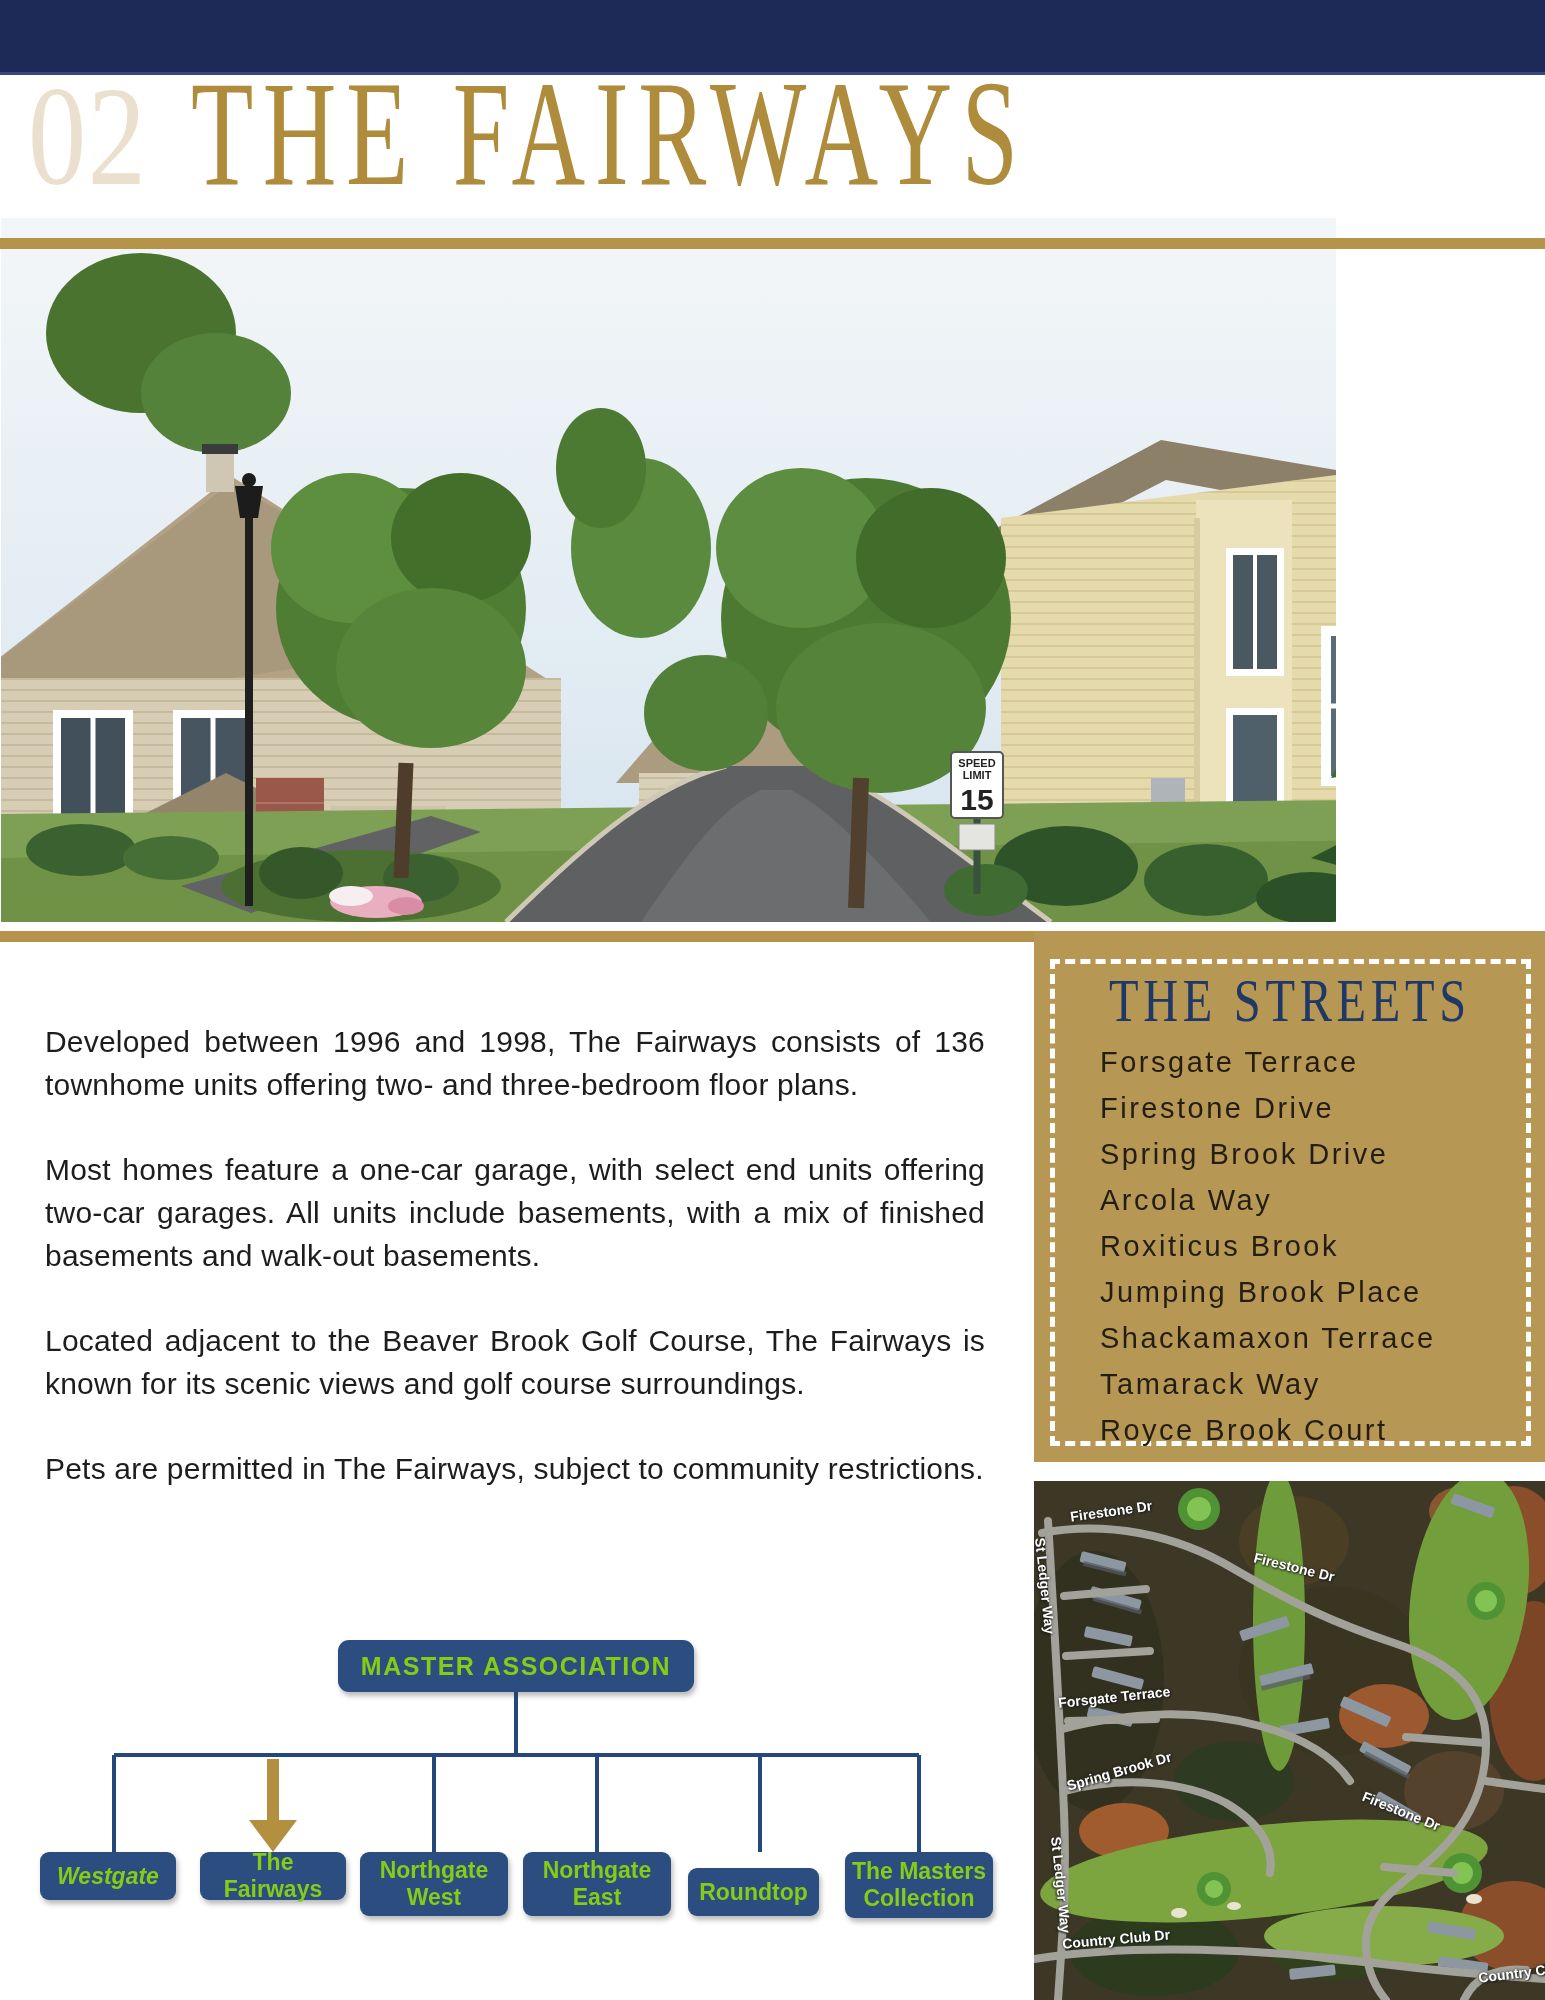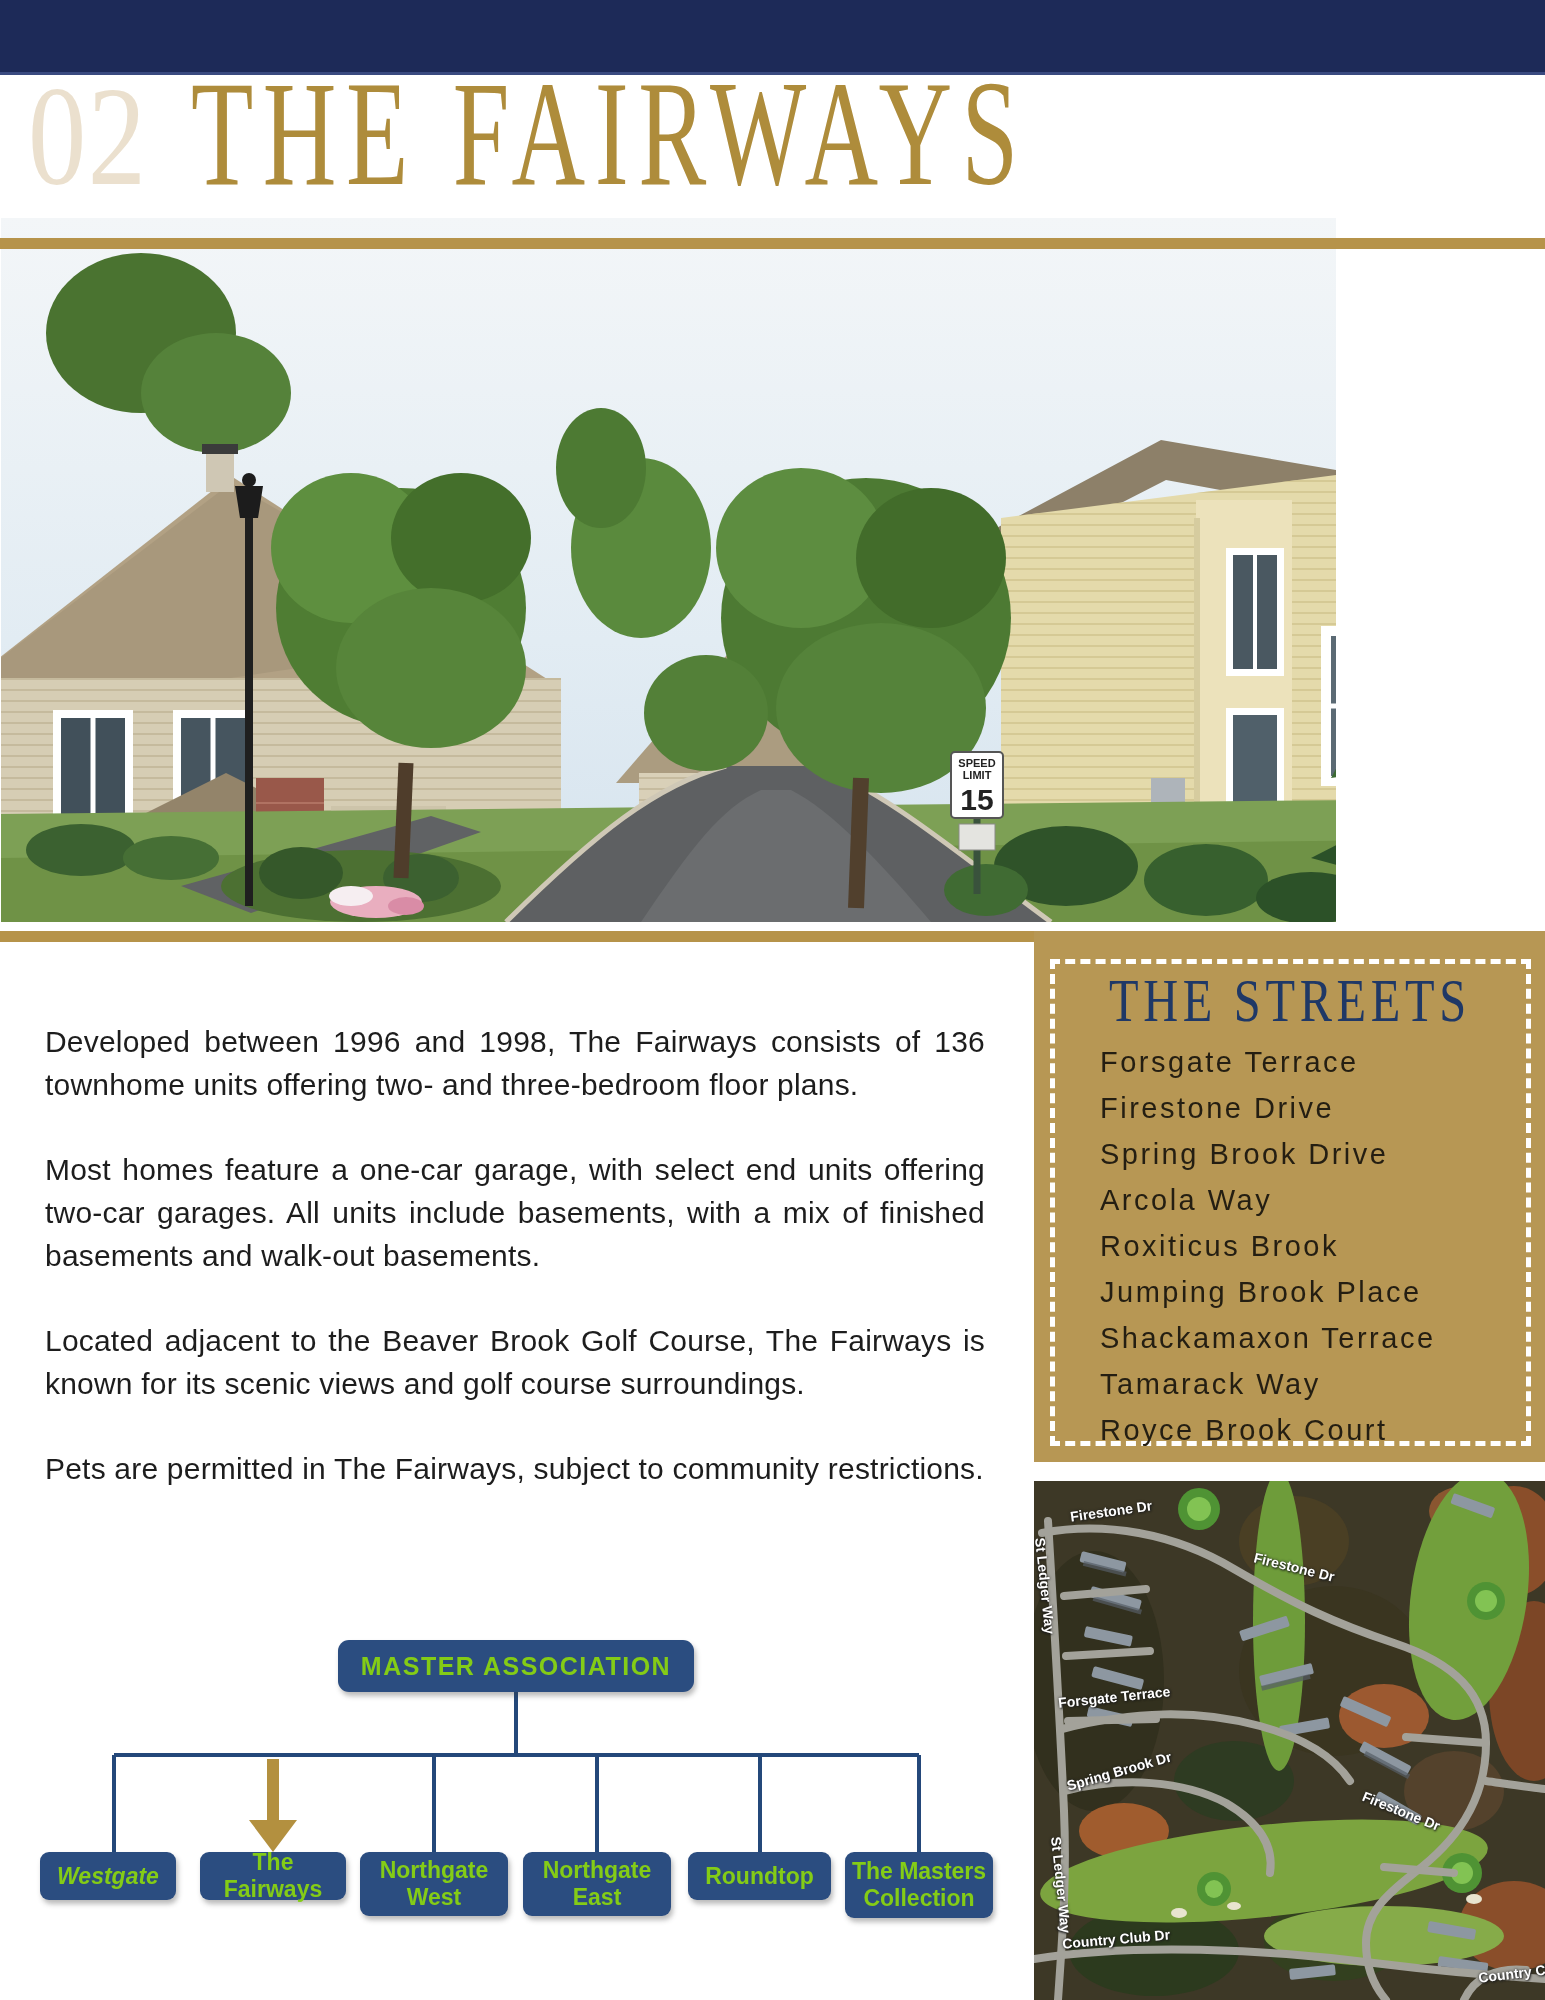--- a/index.html
+++ b/index.html
@@ -60,21 +60,21 @@
   .org-lines{position:absolute;left:0;top:0;}
   .org-box{position:absolute;background:#2b4d80;color:#84cc16;border-radius:9px;
            display:flex;align-items:center;justify-content:center;text-align:center;
            font-weight:bold;box-shadow:2px 4px 5px rgba(60,60,60,.35);}
   .org-root{left:338px;top:10px;width:356px;height:52px;font-size:25px;letter-spacing:1.5px;border-radius:11px;}
   .org-child{top:222px;font-size:23px;line-height:27px;padding:2px 4px;box-sizing:border-box;}
   .child-0{left:40px;width:136px;height:48px;font-style:italic;}
   .child-1{left:200px;width:146px;height:48px;}
   .child-2{left:360px;width:148px;height:64px;}
   .child-3{left:523px;width:148px;height:64px;}
-  .child-4{left:688px;width:143px;height:48px;}
+  .child-4{left:688px;width:131px;height:48px;margin-top:16px;}
   .child-5{left:845px;width:148px;height:66px;}
 </style>
 </head>
 <body>
 
 <div class="page">
 
   <div class="top-bar"></div>
 
   <div class="header">

